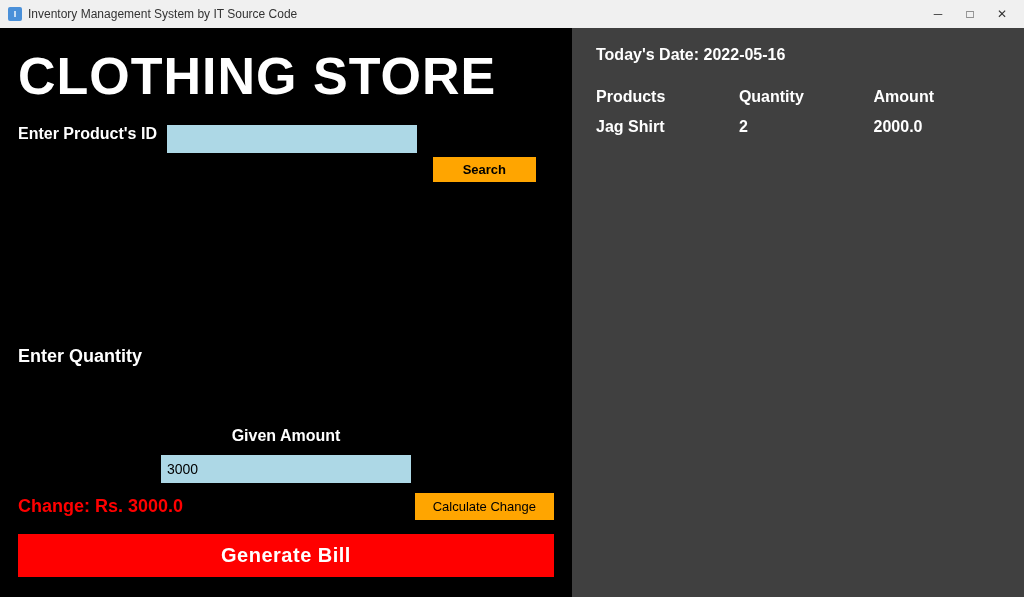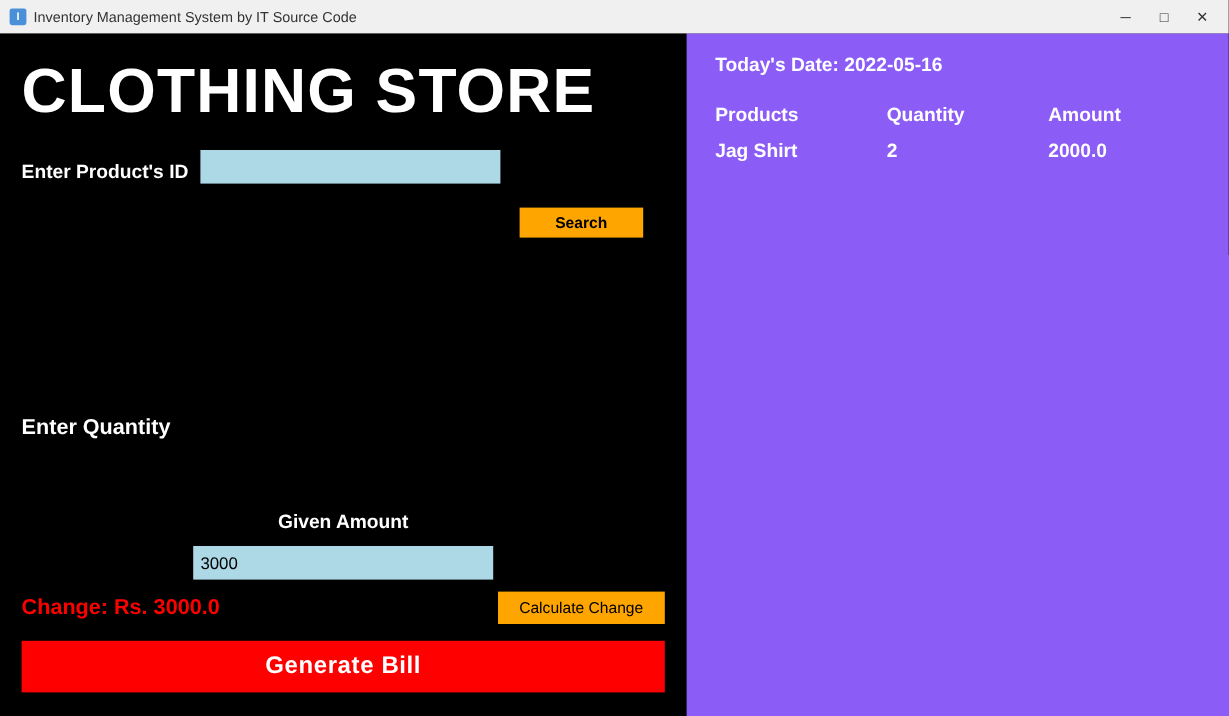--- a/index.html
+++ b/index.html
@@ -71,23 +71,23 @@
       font-size: 52px;
       font-weight: 900;
       color: #ffffff;
       line-height: 1.1;
       margin-bottom: 20px;
       letter-spacing: 1px;
     }
 
     .product-id-row {
       display: flex;
-      align-items: flex-end;
+      align-items: flex-start;
       gap: 10px;
-      margin-bottom: 20px;
+      margin-bottom: 4px;
     }
     .product-id-label {
       font-size: 16px;
       font-weight: 600;
       color: #ffffff;
       white-space: nowrap;
     }
     .product-id-input {
       width: 250px;
       height: 28px;
@@ -183,21 +183,21 @@
       font-size: 20px;
       font-weight: 600;
       cursor: pointer;
       margin-top: 4px;
       letter-spacing: 0.5px;
     }
 
     
     .right-panel {
       flex: 1;
-      background: #8b5cf6;
+      background: #404040;
       color: #ffffff;
       padding: 18px 24px;
       display: flex;
       flex-direction: column;
     }
 
     .today-date {
       font-size: 16px;
       font-weight: 600;
       color: #ffffff;

